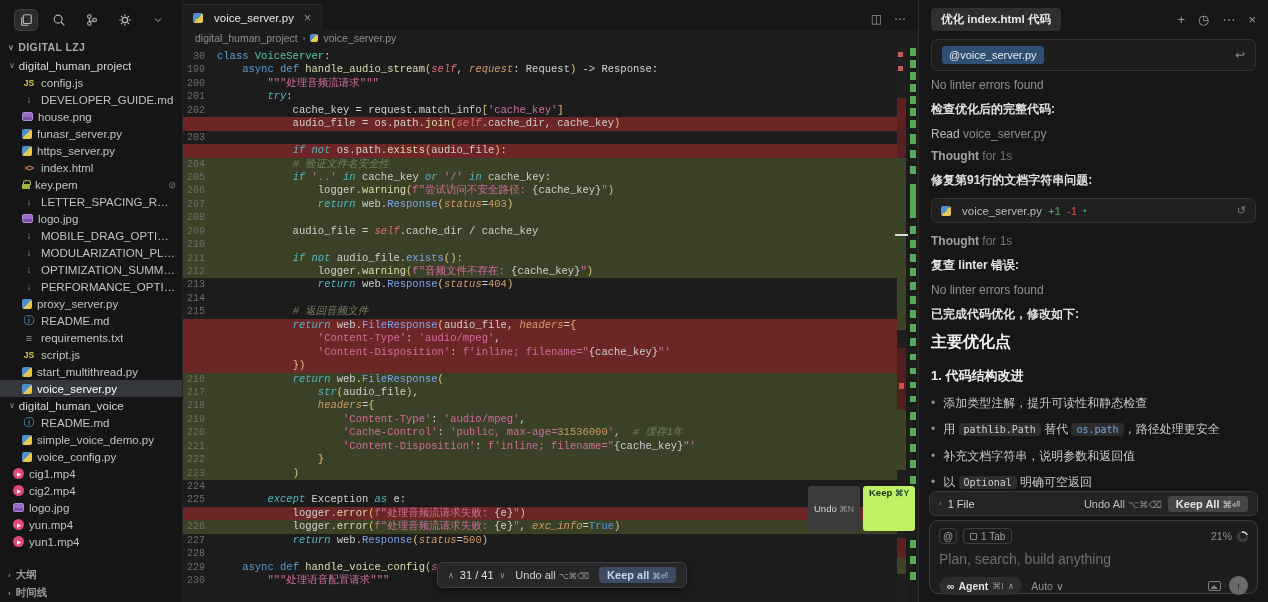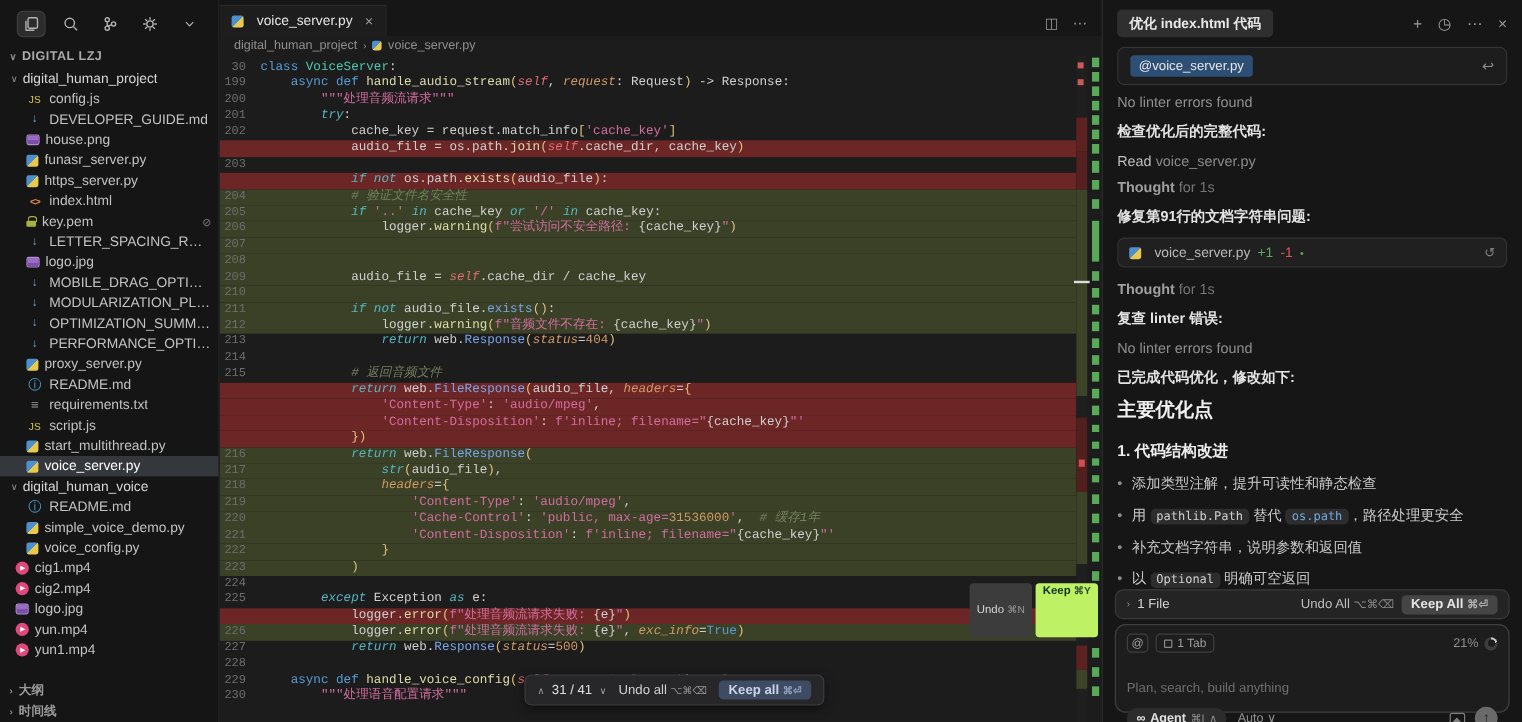--- a/index.html
+++ b/index.html
@@ -17,21 +17,21 @@
   .chev{color:#8f8f8f;font-size:8px}
   .tree-row{display:flex;align-items:center;height:17px;font-size:11.5px;color:#c2c2c2;cursor:default;padding-right:6px}
   .tree-row.selected{background:#34373c;color:#fff}
   .tree-row .lbl{white-space:nowrap;overflow:hidden;text-overflow:ellipsis}
   .tree-row .badge{margin-left:auto;color:#7c7c7c;font-size:9px}
   .lv-folder{padding-left:9px;color:#d6d6d6}
   .lv-child{padding-left:22px}
   .lv-root{padding-left:13px}
   .ico{width:14px;height:13px;display:inline-flex;align-items:center;justify-content:center;margin-right:5px;flex:none;font-size:9px}
   .ico-py{width:10px;height:10px;border-radius:2px;background:linear-gradient(135deg,#4e8fcc 0 50%,#e9c84e 50% 100%)}
-  .ico-js{color:#d9c84a;font-weight:normal;font-size:8.5px}
+  .ico-js{color:#d9c84a;font-weight:bold;font-size:8.5px}
   .ico-md{color:#5a9ed6;font-weight:bold;font-size:10px}
   .ico-img{width:11px;height:9px;border-radius:2px;background:linear-gradient(180deg,#9b6bc7 0 55%,#7a4fa8 55% 100%);border:1px solid #b08ad6}
   .ico-html{color:#e8834a;font-weight:bold;font-size:8.5px;letter-spacing:-1px}
   .ico-info{color:#4fa8d8;font-size:11px}
   .ico-txt{color:#9a9a9a;font-size:11px}
   .ico-play{width:11px;height:11px;border-radius:50%;background:#e0487c;color:#fff;font-size:5.5px;display:inline-flex;align-items:center;justify-content:center;padding-left:1px}
   .ico-lock{position:relative;width:8px;height:5px;background:#a8b33e;border-radius:1px;margin-top:4px}
   .ico-lock::before{content:"";position:absolute;left:1px;top:-4px;width:6px;height:4px;border:1.5px solid #a8b33e;border-bottom:none;border-radius:3px 3px 0 0}
   .side-footer{position:absolute;left:0;bottom:0;width:100%}
   .foot-row{display:flex;align-items:center;gap:5px;height:18px;padding-left:8px;font-size:10.5px;font-weight:bold;color:#9a9a9a}
@@ -100,21 +100,21 @@
   .fb-keep{background:#454545;border-radius:4px;padding:2px 8px;color:#e6e6e6;font-weight:bold}
   .fb-keep .fb-keys{color:#b0b0b0}
   .input-card{position:absolute;left:10px;right:10px;bottom:8px;height:74px;background:#1d1d1e;border:1px solid #3f3f3f;border-radius:9px;padding:7px 9px}
   .ic-row1{display:flex;align-items:center;gap:6px}
   .ic-at{width:18px;height:16px;border:1px solid #3f3f3f;border-radius:4px;display:flex;align-items:center;justify-content:center;color:#9f9f9f;font-size:10px}
   .ic-tab{height:16px;border:1px solid #3f3f3f;border-radius:4px;display:flex;align-items:center;gap:4px;padding:0 6px;color:#9f9f9f;font-size:10px}
   .tabico{width:7px;height:7px;border:1px solid #8a8a8a;border-radius:1px}
   .ic-pct{margin-left:auto;color:#8f8f8f;font-size:10.5px;display:flex;align-items:center;gap:5px}
   .ring{width:11px;height:11px;border-radius:50%;background:conic-gradient(#c9c9c9 0 21%,#3d3d3d 21% 100%);position:relative}
   .ring::after{content:"";position:absolute;inset:2.5px;border-radius:50%;background:#1d1d1e}
-  .ic-ph{color:#6e6e6e;font-size:11px;margin-top:24px}
+  .ic-ph{color:#6e6e6e;font-size:14px;margin-top:7px}
   .ic-row3{display:flex;align-items:center;gap:9px;margin-top:9px}
   .agent-pill{background:#2c2c2c;border-radius:9px;height:18px;display:flex;align-items:center;gap:4px;padding:0 8px;font-size:10.5px;color:#e0e0e0;font-weight:bold}
   .agent-pill .ak{color:#8f8f8f;font-weight:normal;font-size:9px}
   .ic-auto{color:#8f8f8f;font-size:10.5px}
   .ic-right{margin-left:auto;display:flex;align-items:center;gap:8px}
   .img-ico{width:13px;height:10px;border:1px solid #7f7f7f;border-radius:2px;position:relative}
   .img-ico::after{content:"";position:absolute;left:1px;bottom:1px;border-left:4px solid transparent;border-right:4px solid transparent;border-bottom:4px solid #7f7f7f}
   .send-btn{width:19px;height:19px;border-radius:50%;background:#6a6a6a;color:#1c1c1c;display:flex;align-items:center;justify-content:center;font-size:11px;font-weight:bold}
 </style>
 </head>
@@ -315,21 +315,21 @@
           <div class="crow ctx"><span class="gut">199</span><span><span class="tk-t">    </span><span class="tk-kw">async def </span><span class="tk-fn">handle_audio_stream</span><span class="tk-br">(</span><span class="tk-sf">self</span><span class="tk-t">, </span><span class="tk-pr">request</span><span class="tk-t">: Request</span><span class="tk-br">)</span><span class="tk-t"> -&gt; Response:</span></span></div>
           <div class="crow ctx"><span class="gut">200</span><span><span class="tk-t">        </span><span class="tk-s">"""处理音频流请求"""</span></span></div>
           <div class="crow ctx"><span class="gut">201</span><span><span class="tk-t">        </span><span class="tk-ctl">try</span><span class="tk-t">:</span></span></div>
           <div class="crow ctx"><span class="gut">202</span><span><span class="tk-t">            cache_key = request.match_info</span><span class="tk-br">[</span><span class="tk-s">'cache_key'</span><span class="tk-br">]</span></span></div>
           <div class="crow del"><span class="gut"></span><span><span class="tk-t">            audio_file = os.path.</span><span class="tk-fn">join</span><span class="tk-br">(</span><span class="tk-sf">self</span><span class="tk-t">.cache_dir, cache_key</span><span class="tk-br">)</span></span></div>
           <div class="crow ctx"><span class="gut">203</span><span><span class="tk-t"></span></span></div>
           <div class="crow del"><span class="gut"></span><span><span class="tk-t">            </span><span class="tk-ctl">if not </span><span class="tk-t">os.path.</span><span class="tk-fn">exists</span><span class="tk-br">(</span><span class="tk-t">audio_file</span><span class="tk-br">)</span><span class="tk-t">:</span></span></div>
           <div class="crow add"><span class="gut">204</span><span><span class="tk-t">            </span><span class="tk-c"># 验证文件名安全性</span></span></div>
           <div class="crow add"><span class="gut">205</span><span><span class="tk-t">            </span><span class="tk-ctl">if </span><span class="tk-s">'..'</span><span class="tk-ctl"> in </span><span class="tk-t">cache_key</span><span class="tk-ctl"> or </span><span class="tk-s">'/'</span><span class="tk-ctl"> in </span><span class="tk-t">cache_key</span><span class="tk-t">:</span></span></div>
           <div class="crow add"><span class="gut">206</span><span><span class="tk-t">                logger.</span><span class="tk-fn">warning</span><span class="tk-br">(</span><span class="tk-s">f"尝试访问不安全路径: </span><span class="tk-t">{cache_key}</span><span class="tk-s">"</span><span class="tk-br">)</span></span></div>
-          <div class="crow add"><span class="gut">207</span></div>
+          <div class="crow add"><span class="gut">207</span><span><span class="tk-t">                </span><span class="tk-ctl">return </span><span class="tk-t">web.</span><span class="tk-cls">Response</span><span class="tk-br">(</span><span class="tk-pr">status</span><span class="tk-t">=</span><span class="tk-n">403</span><span class="tk-br">)</span></span></div>
           <div class="crow add"><span class="gut">208</span><span><span class="tk-t"></span></span></div>
           <div class="crow add"><span class="gut">209</span><span><span class="tk-t">            audio_file = </span><span class="tk-sf">self</span><span class="tk-t">.cache_dir / cache_key</span></span></div>
           <div class="crow add"><span class="gut">210</span><span><span class="tk-t"></span></span></div>
           <div class="crow add"><span class="gut">211</span><span><span class="tk-t">            </span><span class="tk-ctl">if not </span><span class="tk-t">audio_file.</span><span class="tk-cls">exists</span><span class="tk-br">()</span><span class="tk-t">:</span></span></div>
           <div class="crow add"><span class="gut">212</span><span><span class="tk-t">                logger.</span><span class="tk-fn">warning</span><span class="tk-br">(</span><span class="tk-s">f"音频文件不存在: </span><span class="tk-t">{cache_key}</span><span class="tk-s">"</span><span class="tk-br">)</span></span></div>
           <div class="crow ctx"><span class="gut">213</span><span><span class="tk-t">                </span><span class="tk-ctl">return </span><span class="tk-t">web.</span><span class="tk-cls">Response</span><span class="tk-br">(</span><span class="tk-pr">status</span><span class="tk-t">=</span><span class="tk-n">404</span><span class="tk-br">)</span></span></div>
           <div class="crow ctx"><span class="gut">214</span><span><span class="tk-t"></span></span></div>
           <div class="crow ctx"><span class="gut">215</span><span><span class="tk-t">            </span><span class="tk-c"># 返回音频文件</span></span></div>
           <div class="crow del"><span class="gut"></span><span><span class="tk-t">            </span><span class="tk-ctl">return </span><span class="tk-t">web.</span><span class="tk-cls">FileResponse</span><span class="tk-br">(</span><span class="tk-t">audio_file, </span><span class="tk-pr">headers</span><span class="tk-t">=</span><span class="tk-br">{</span></span></div>
           <div class="crow del"><span class="gut"></span><span><span class="tk-t">                </span><span class="tk-s">'Content-Type'</span><span class="tk-t">: </span><span class="tk-s">'audio/mpeg'</span><span class="tk-t">,</span></span></div>

